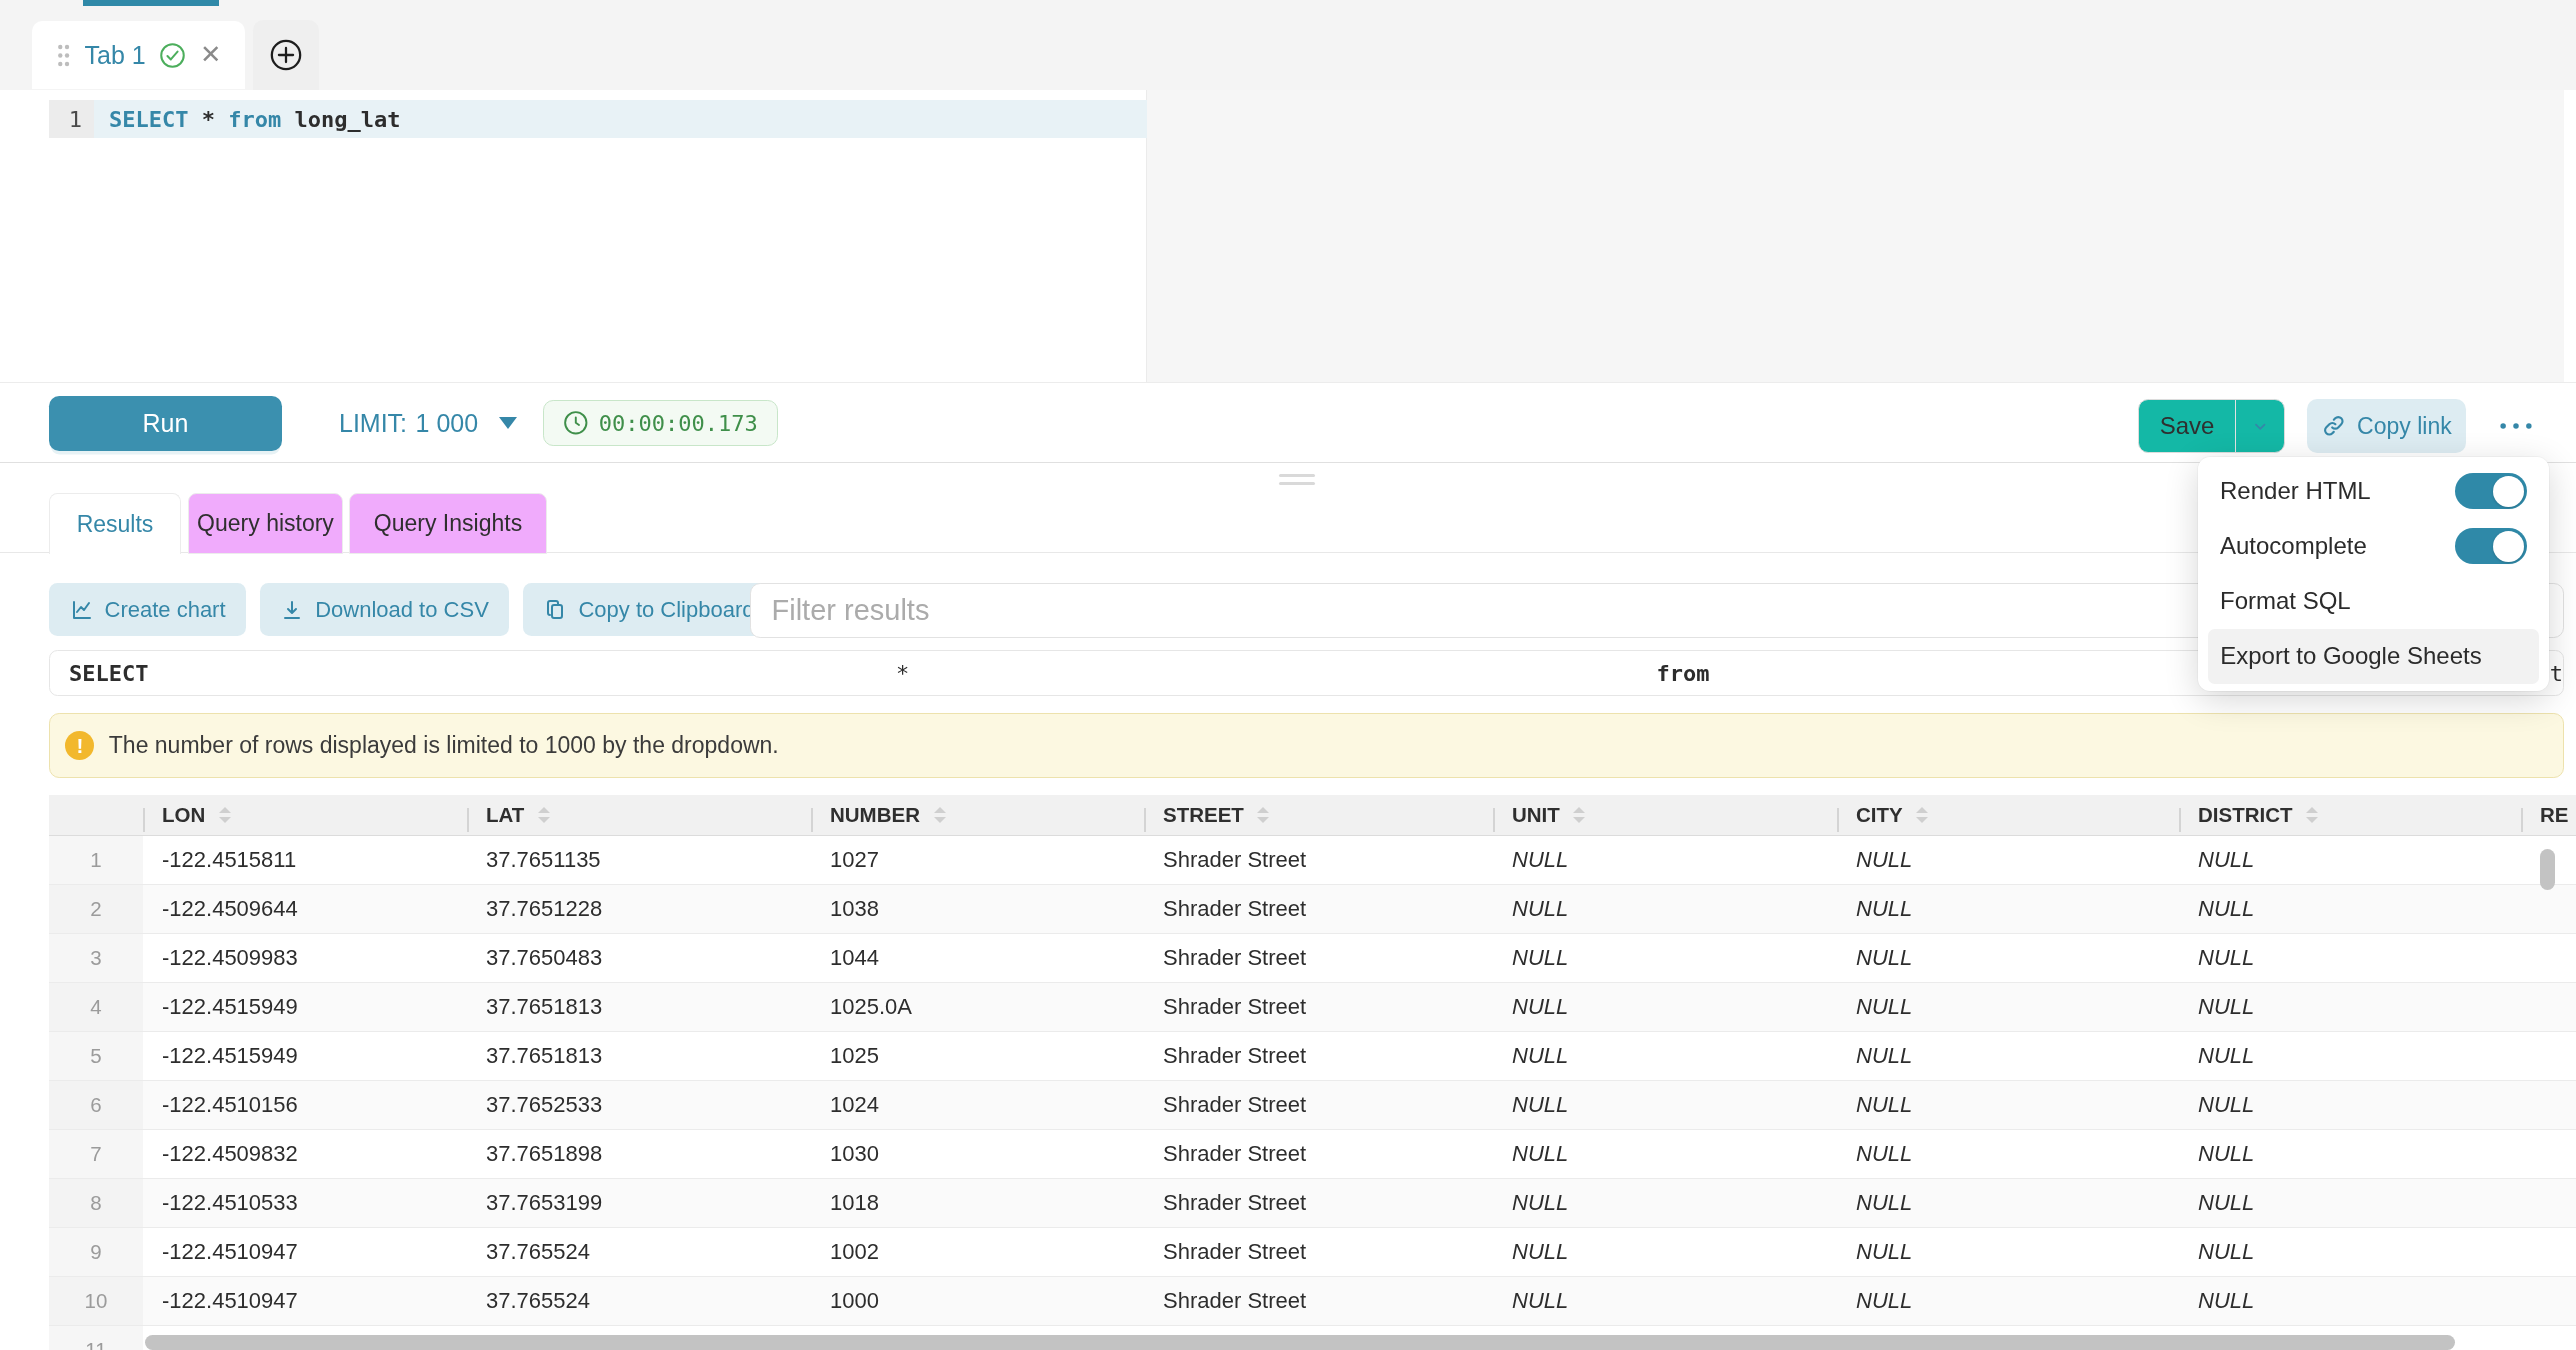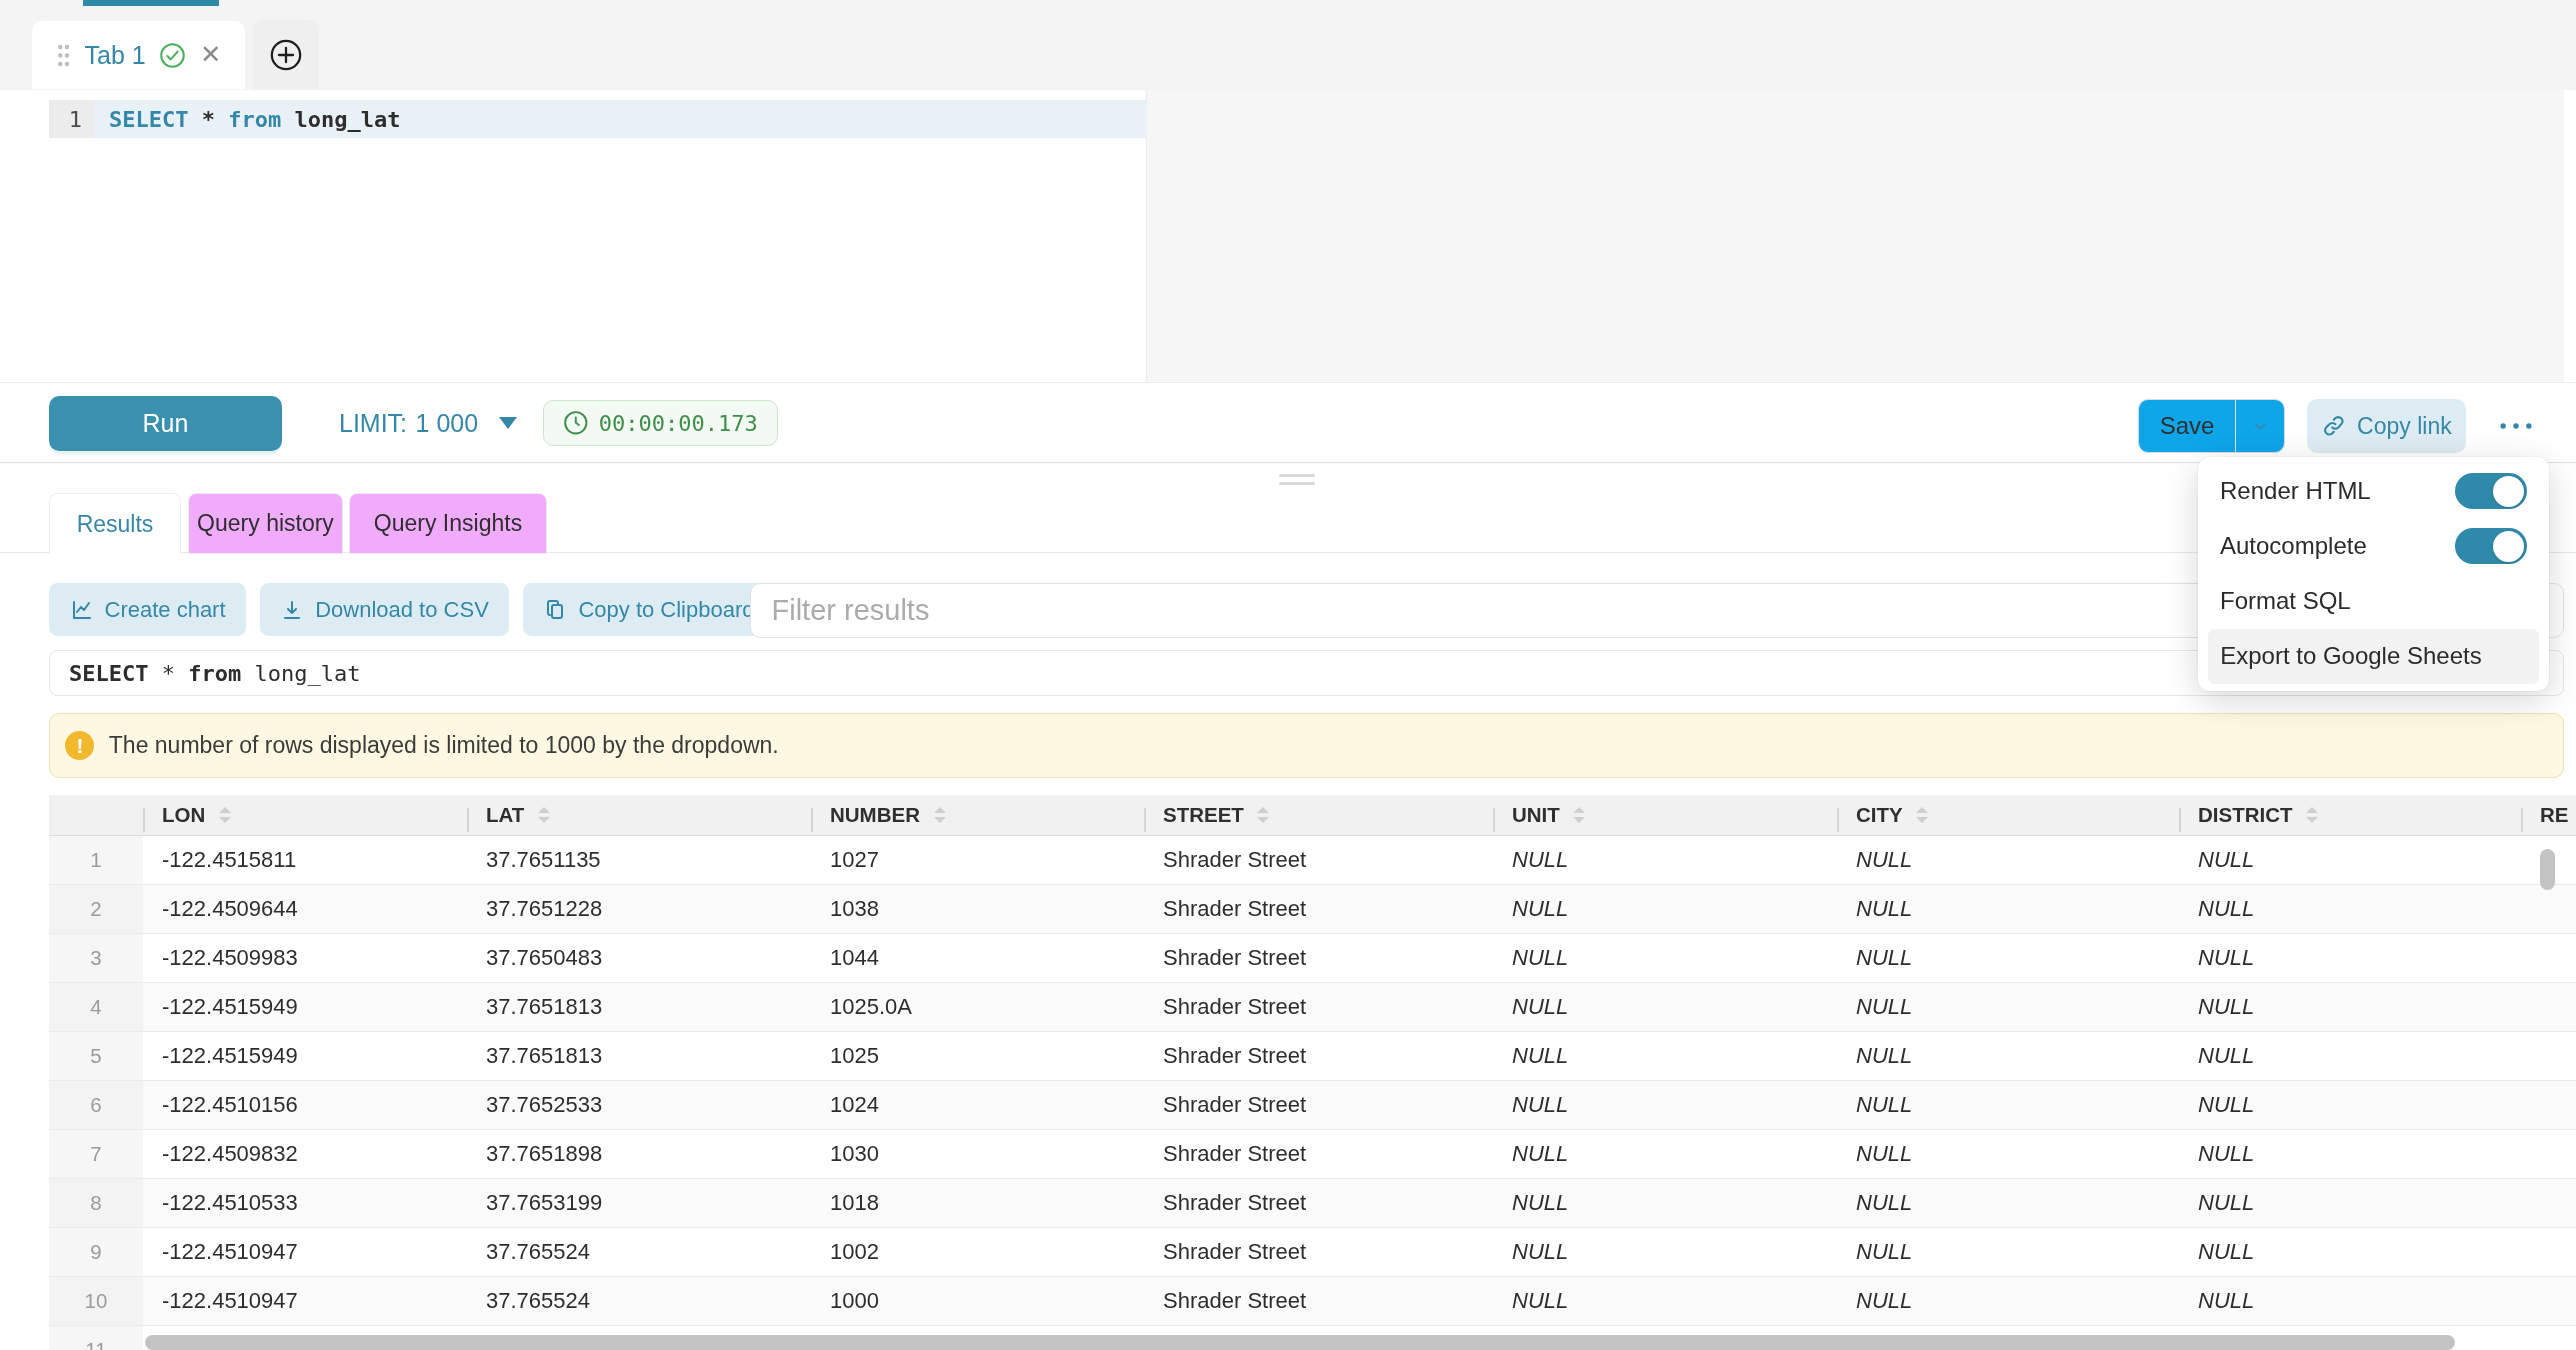--- a/index.html
+++ b/index.html
@@ -1,21 +1,21 @@
 <!DOCTYPE html>
 <html style="font-size:13.6px"><head>
 <meta charset="utf-8">
 <style>
   * { margin:0; padding:0; box-sizing:border-box; }
   html,body { background:#fff; }
   #app {
     position:relative; width:2576px; height:1350px; overflow:hidden;
     font-family:"Liberation Sans", sans-serif; color:#2d2d2d; background:#fff;
   }
-  .mono { font-family:"DejaVu Sans Mono", monospace; }
+  .mono { font-family:"DejaVu Sans Mono", monospace;justify-content:space-between; }
 
   
   .topbar { position:absolute; left:0; top:0; width:2576px; height:90px; background:#f4f4f4; }
   .top-indicator { position:absolute; left:83px; top:0; width:136px; height:6px; background:#2f89a8; }
   .tab-active {
     position:absolute; left:32px; top:21px; width:213px; height:68px; background:#fff;
     border-radius:10.2px 10.2px 0 0; display:flex; align-items:center; justify-content:center; gap:13.6px;
   }
   .tab-label { color:#3587a8; font-size:25px; }
   .tab-close { color:#8a8a8a; font-size:25.6px; line-height:1; }
@@ -48,21 +48,21 @@
     color:#fff; font-size:25px; display:flex; align-items:center; justify-content:center;
     box-shadow:0 5.1px 0 -1.7px #e7f2f5;
   }
   .limit { position:absolute; left:339px; top:12.8px; height:55px; display:flex; align-items:center; gap:8.5px; color:#3587a8; font-size:25px; }
   .limit .tri { width:0; height:0; border-left:9.4px solid transparent; border-right:9.4px solid transparent; border-top:12px solid #3587a8; margin-left:12px; }
   .timer {
     position:absolute; left:543px; top:17px; height:46px; padding:0 19px; display:flex; align-items:center; gap:10.2px;
     border:1.7px solid #c8e6c9; background:#f3faf3; border-radius:10.2px; color:#3f8f4a; font-size:22px;
   }
   .save-btn {
-    position:absolute; left:2138px; top:16px; width:147px; height:54px; background:#0ea5e9;
+    position:absolute; left:2138px; top:16px; width:147px; height:54px; background:#14b8a6;
     border:1.7px solid #dcdcdc; border-radius:10.2px; display:flex; align-items:stretch;
   }
   .save-main { flex:1; display:flex; align-items:center; justify-content:center; font-size:24px; color:#2f2f2f; }
   .save-chev { width:49px; border-left:1.7px solid #e2e2e2; display:flex; align-items:center; justify-content:center; color:#3587a8; }
   .copylink-btn {
     position:absolute; left:2307px; top:16px; width:159px; height:54px; background:#ddecf2; border-radius:10.2px;
     display:flex; align-items:center; justify-content:center; gap:10.2px; color:#3587a8; font-size:23px;
   }
   .more-btn { position:absolute; left:2486px; top:16px; width:60px; height:54px; display:flex; align-items:center; justify-content:center; }
 

